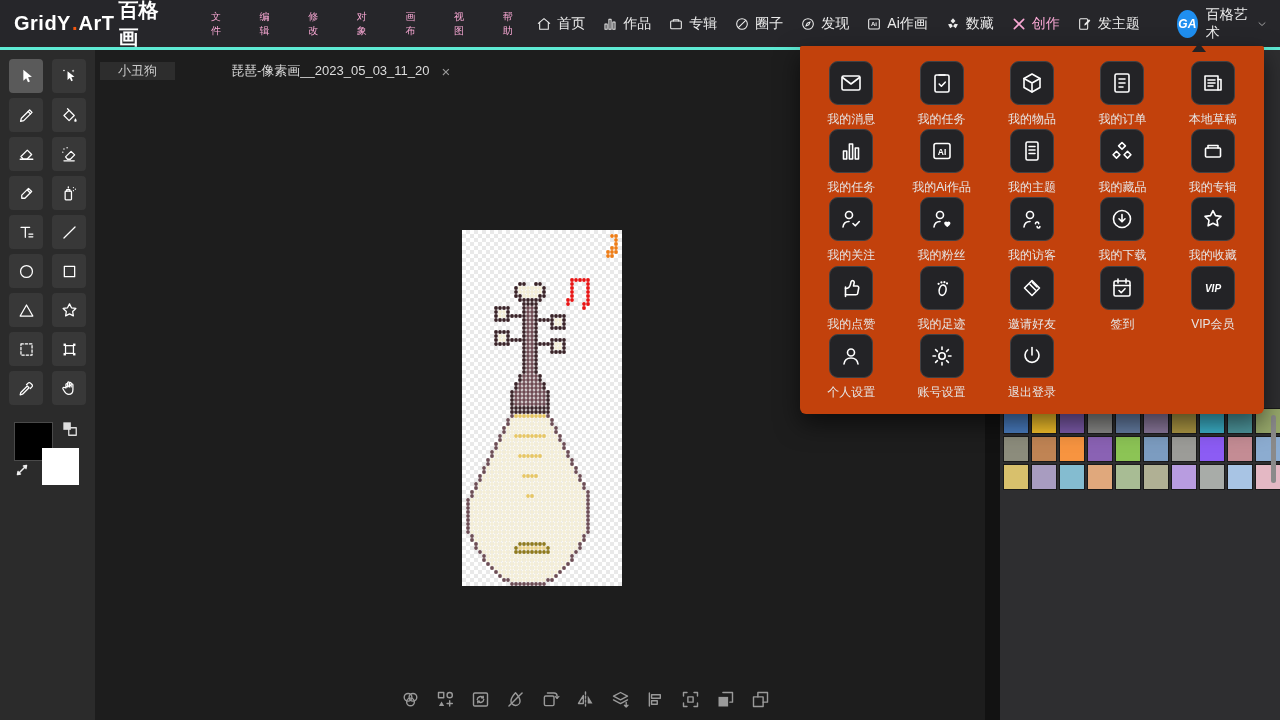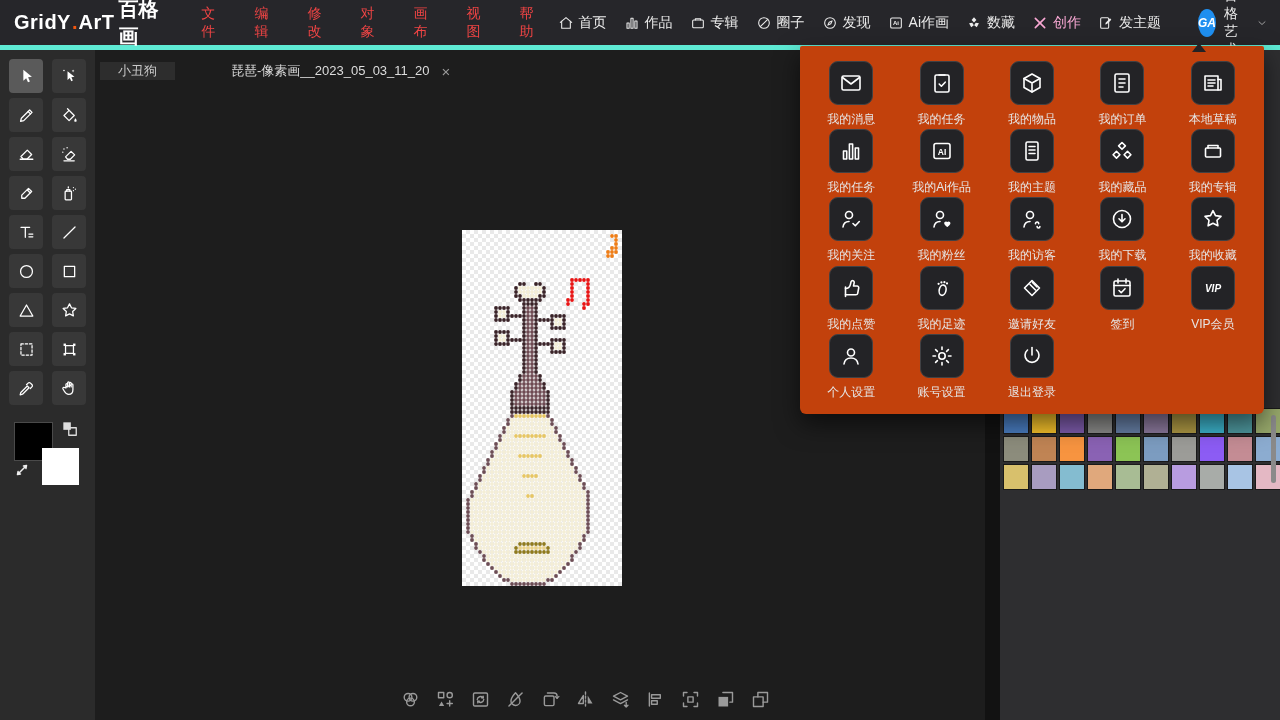--- a/index.html
+++ b/index.html
@@ -3,27 +3,27 @@
 <meta charset="utf-8">
 <title>百格画</title>
 <style>
   html,body{margin:0;padding:0;background:#111;}
   .app{position:relative;width:1280px;height:720px;overflow:hidden;background:#1d1d1d;
        font-family:"Liberation Sans","DejaVu Sans",sans-serif;color:#ddd;}
   svg{display:block;}
 
   
   .topbar{position:absolute;left:0;top:0;right:0;height:50px;background:#26262a;
-          display:flex;align-items:center;z-index:30;border-bottom:5px solid #5eead4;box-sizing:border-box;}
+          display:flex;align-items:center;z-index:30;border-bottom:3px solid #5eead4;box-sizing:border-box;}
   .logo{display:flex;align-items:center;margin-left:14px;cursor:default;}
   .logo .latin{font-weight:bold;font-size:20px;color:#fff;letter-spacing:.5px;}
   .logo .dot{color:#f4570f;font-weight:bold;font-size:20px;margin:0 1px;}
   .logo .cn{font-size:20px;font-weight:bold;color:#fff;margin-left:4px;}
   .menus{display:flex;margin-left:22px;}
-  .menu-item{padding:6px 15px;font-size:14px;color:#ef4444;cursor:pointer;}
+  .menu-item{padding:6px 15px;font-size:10px;color:#f9a8d4;cursor:pointer;}
   .nav{margin-left:auto;display:flex;align-items:center;gap:17px;margin-right:12px;}
   .nav-item{display:flex;align-items:center;gap:5px;font-size:14px;color:#ececec;cursor:pointer;white-space:nowrap;}
   .nav-item svg{width:16px;height:16px;}
   .nav-item.active{color:#f9a8d4;}
   .user{display:flex;align-items:center;gap:8px;cursor:pointer;}
   .avatar{width:28px;height:28px;border-radius:50%;background:#1f8ff0;color:#fff;display:flex;
           align-items:center;justify-content:center;font-weight:bold;font-style:italic;font-size:12px;margin-left:20px;}
   .user-name{font-size:14px;color:#ececec;}
   .user .chev{width:12px;height:12px;color:#bbb;}
 

